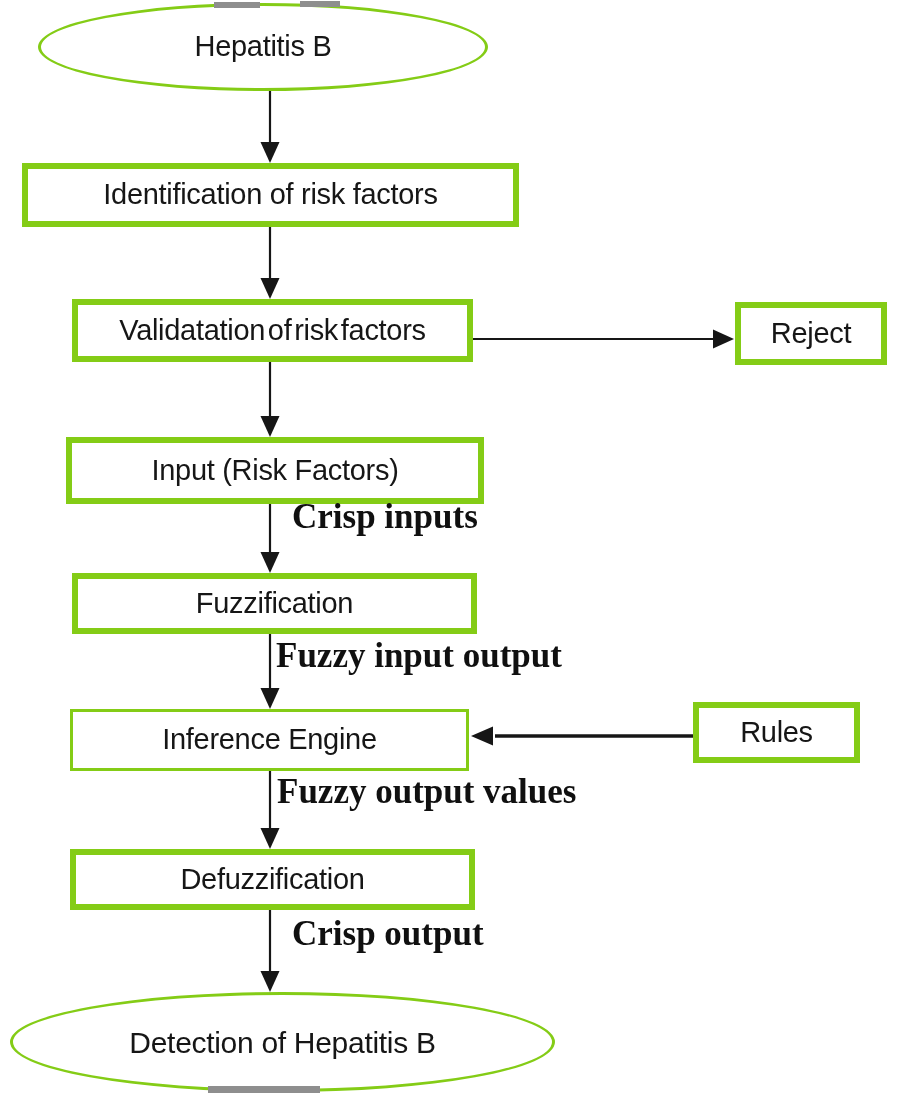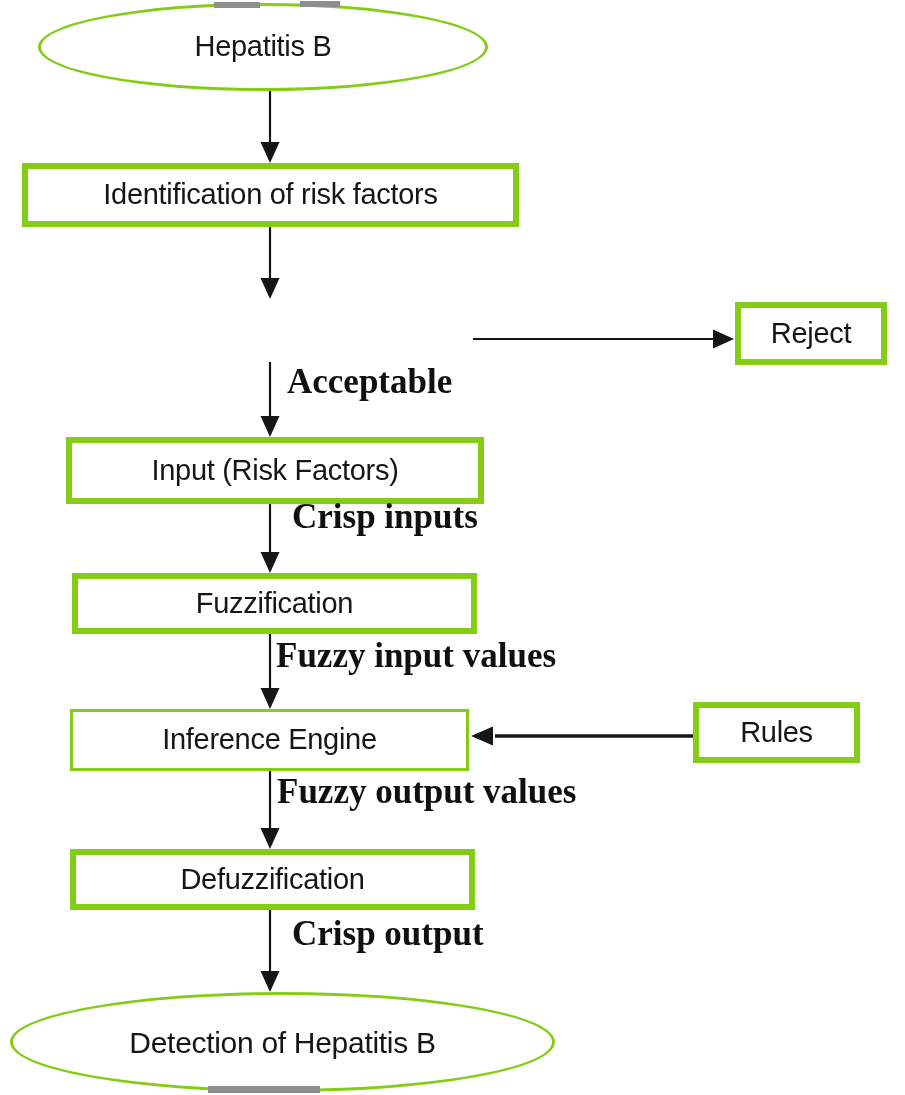--- a/index.html
+++ b/index.html
@@ -96,20 +96,23 @@
   </svg>
 
   <div class="node ellipse" id="n-start">
     <span class="node-label">Hepatitis B</span>
   </div>
 
   <div class="node rect" id="n-identification">
     <span class="node-label">Identification of risk factors</span>
   </div>
 
+  <div class="node rect" id="n-validation">
+    <span class="node-label">Validatation of risk factors</span>
+  </div>
 
   <div class="node rect" id="n-reject">
     <span class="node-label">Reject</span>
   </div>
 
   <div class="node rect" id="n-input">
     <span class="node-label">Input (Risk Factors)</span>
   </div>
 
   <div class="node rect" id="n-fuzzification">
@@ -125,23 +128,22 @@
   </div>
 
   <div class="node rect" id="n-defuzzification">
     <span class="node-label">Defuzzification</span>
   </div>
 
   <div class="node ellipse" id="n-end">
     <span class="node-label">Detection of Hepatitis B</span>
   </div>
 
-  <div class="edge-label" id="lbl-acceptable">Acceptable</div>
   <div class="edge-label" id="lbl-crisp-inputs">Crisp inputs</div>
-  <div class="edge-label" id="lbl-fuzzy-input-values">Fuzzy input values</div>
+  <div class="edge-label" id="lbl-fuzzy-input-values">Fuzzy input output</div>
   <div class="edge-label" id="lbl-fuzzy-output-values">Fuzzy output values</div>
   <div class="edge-label" id="lbl-crisp-output">Crisp output</div>
 
   <div class="artifact" id="art-top-1"></div>
   <div class="artifact" id="art-top-2"></div>
   <div class="artifact" id="art-bottom"></div>
 
 </div>
 
 </body></html>

